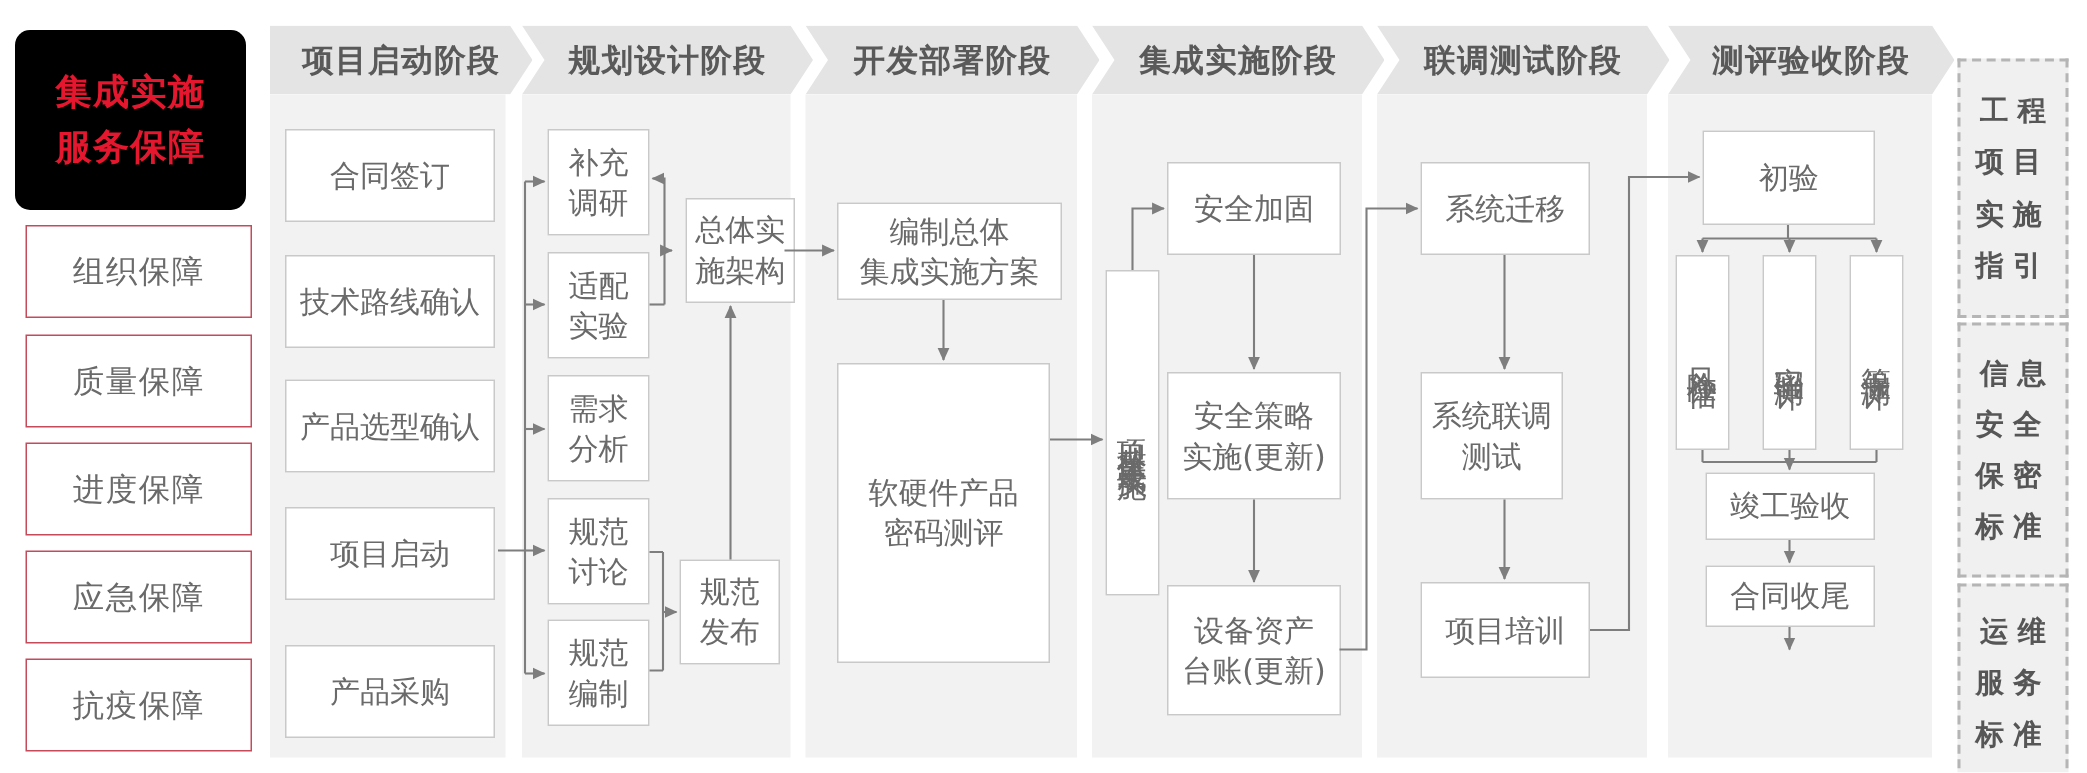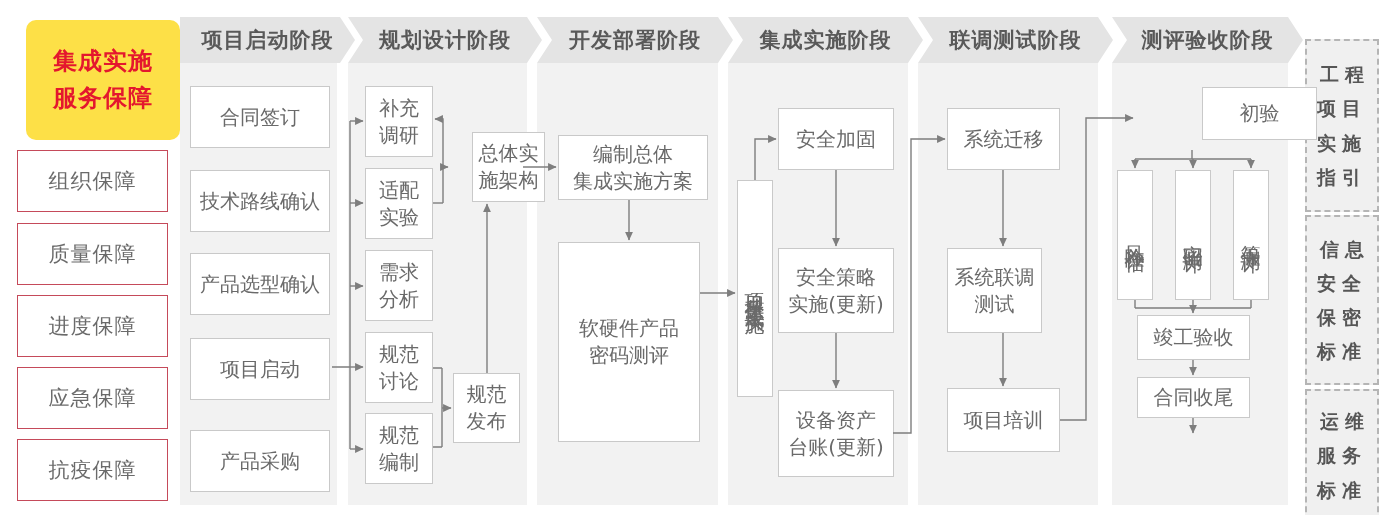--- a/index.html
+++ b/index.html
@@ -12,22 +12,22 @@
     position:absolute;top:17px;height:46px;background:#e4e4e4;color:#595959;
     font-weight:bold;font-size:21px;letter-spacing:1px;
     display:flex;align-items:center;justify-content:center;
     clip-path:polygon(0 0,calc(100% - 15px) 0,100% 50%,calc(100% - 15px) 100%,0 100%,15px 50%);
     padding:17px 6px;box-sizing:border-box;
   }
   .band-first{
     clip-path:polygon(0 0,calc(100% - 15px) 0,100% 50%,calc(100% - 15px) 100%,0 100%);
   }
   .tbox{
-    position:absolute;left:26px;top:20px;width:154px;height:120px;
-    background:#fde047;border-radius:10px;color:#e4172e;font-weight:bold;font-size:24px;
+    position:absolute;left:10px;top:20px;width:154px;height:120px;
+    background:#000000;border-radius:10px;color:#e4172e;font-weight:bold;font-size:24px;
     display:flex;align-items:center;justify-content:center;text-align:center;
     white-space:pre-line;line-height:1.55;letter-spacing:1px;
   }
   .gbox{
     position:absolute;left:17px;width:151px;height:62px;background:#fff;
     border:1.5px solid #c54a5a;color:#6a6a6a;font-size:21px;letter-spacing:1px;
     display:flex;align-items:center;justify-content:center;box-sizing:border-box;
   }
   .fbox{
     position:absolute;background:#fff;border:1px solid #c9c9c9;color:#6a6a6a;
@@ -81,21 +81,21 @@
   <div class="fbox" style="left:365px;top:86px;width:68px;height:71px">补充
 调研</div>
   <div class="fbox" style="left:365px;top:168px;width:68px;height:71px">适配
 实验</div>
   <div class="fbox" style="left:365px;top:250px;width:68px;height:71px">需求
 分析</div>
   <div class="fbox" style="left:365px;top:332px;width:68px;height:71px">规范
 讨论</div>
   <div class="fbox" style="left:365px;top:413px;width:68px;height:71px">规范
 编制</div>
-  <div class="fbox" style="left:472px;top:132px;width:73px;height:70px">总体实
+  <div class="fbox" style="left:457px;top:132px;width:73px;height:70px">总体实
 施架构</div>
   <div class="fbox" style="left:453px;top:373px;width:67px;height:70px">规范
 发布</div>
 
   <div class="fbox" style="left:558px;top:135px;width:150px;height:65px">编制总体
 集成实施方案</div>
   <div class="fbox" style="left:558px;top:242px;width:142px;height:200px">软硬件产品
 密码测评</div>
 
   <div class="fbox vtext" style="left:737px;top:180px;width:36px;height:217px">项目整体集成实施</div>
@@ -103,21 +103,21 @@
   <div class="fbox" style="left:778px;top:248px;width:116px;height:85px">安全策略
 实施(更新)</div>
   <div class="fbox" style="left:778px;top:390px;width:116px;height:87px">设备资产
 台账(更新)</div>
 
   <div class="fbox" style="left:947px;top:108px;width:113px;height:62px">系统迁移</div>
   <div class="fbox" style="left:947px;top:248px;width:95px;height:85px">系统联调
 测试</div>
   <div class="fbox" style="left:947px;top:388px;width:113px;height:64px">项目培训</div>
 
-  <div class="fbox" style="left:1202px;top:87px;width:115px;height:53px">初验</div>
+  <div class="fbox" style="left:1135px;top:87px;width:115px;height:63px">初验</div>
   <div class="fbox vtext" style="left:1117px;top:170px;width:36px;height:130px">风险评估</div>
   <div class="fbox vtext" style="left:1175px;top:170px;width:36px;height:130px">密码测评</div>
   <div class="fbox vtext" style="left:1233px;top:170px;width:36px;height:130px">等保测评</div>
   <div class="fbox" style="left:1137px;top:315px;width:113px;height:45px">竣工验收</div>
   <div class="fbox" style="left:1137px;top:377px;width:113px;height:41px">合同收尾</div>
 
   <div class="sbox" style="top:17px;height:173px">工程
 项目
 实施
 指引</div>

